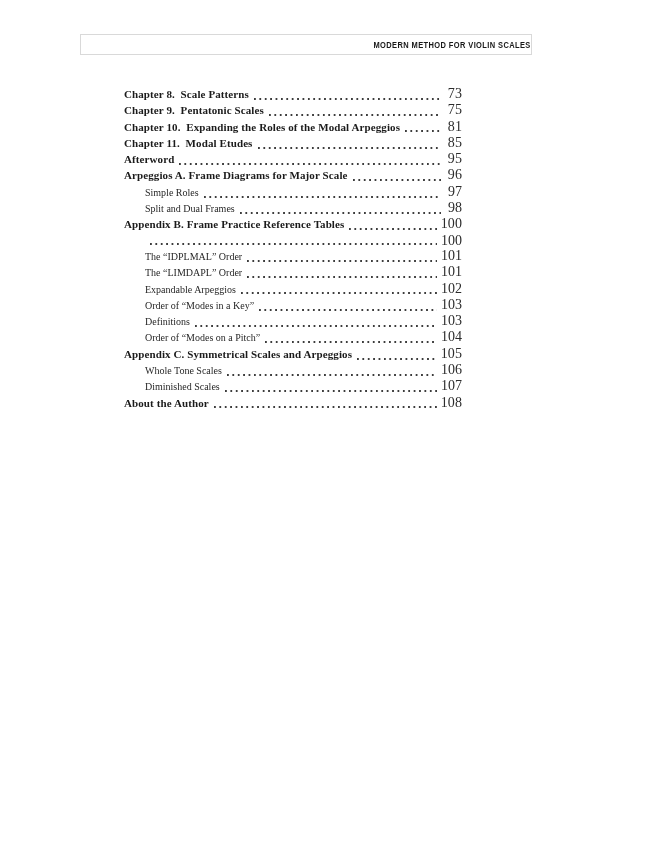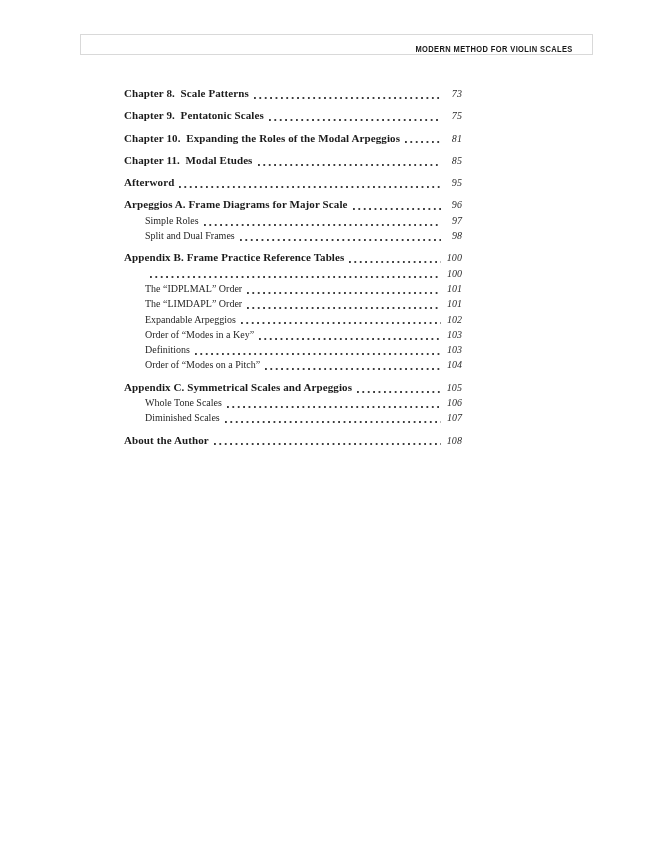--- a/index.html
+++ b/index.html
@@ -16,29 +16,29 @@
   .page {
     position: relative;
     width: 648px;
     height: 864px;
     background: #ffffff;
   }
   .running-header {
     position: absolute;
     left: 80px;
     top: 34px;
-    width: 513px;
+    width: 452px;
     height: 21px;
     box-sizing: border-box;
     border: 1px solid #d9d9d9;
     background: #ffffff;
     display: flex;
-    align-items: flex-end;
+    align-items: center;
     justify-content: flex-end;
-    padding-right: 19px;
+    padding-right: 0;
   }
   .running-header-title {
     font-family: "Liberation Sans", "DejaVu Sans", sans-serif;
     font-weight: 700;
     font-size: 8.5px;
     letter-spacing: 0.45px;
     color: #191919;
     white-space: nowrap;
     transform: scaleX(0.88);
     transform-origin: 100% 50%;
@@ -53,21 +53,20 @@
     display: flex;
     align-items: baseline;
     line-height: 15.3px;
     cursor: pointer;
     justify-content: flex-end;
   }
   .row.main {
     font-size: 11px;
     font-weight: 700;
     color: #1b1b1b;
-    margin-top: 7px;
     letter-spacing: 0.1px;
   }
   .row.main:first-child {
     margin-top: 0;
   }
   .row.sub {
     font-size: 10px;
     font-weight: 400;
     color: #272727;
     padding-left: 21px;
@@ -82,26 +81,25 @@
     height: 2px;
     align-self: flex-end;
     margin: 0 4px 2.5px 5px;
     background-image: radial-gradient(circle at 1px 1px, #3c3c3c 0.85px, rgba(0,0,0,0) 1.05px);
     background-size: 5.4px 2px;
     background-position: left bottom;
     background-repeat: repeat-x;
   }
   .pg {
     flex: 0 0 auto;
-    font-size: 10px;
+    font-size: 14px;
     font-weight: 400;
     color: #2c2c2c;
     min-width: 17px;
     text-align: right;
-    font-style: italic;
   }
 </style>
 </head>
 <body>
 
 <div class="page">
 
   <header class="running-header">
     <span class="running-header-title">MODERN METHOD FOR VIOLIN SCALES</span>
   </header>

